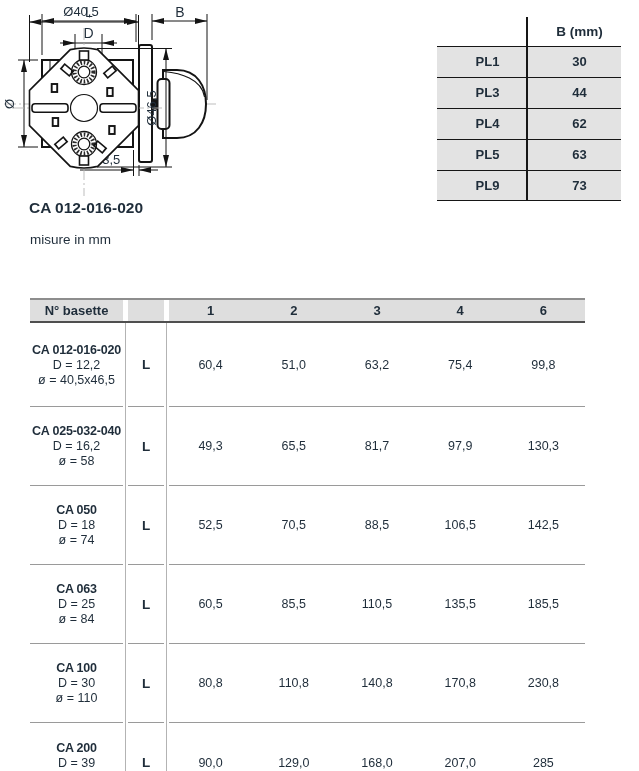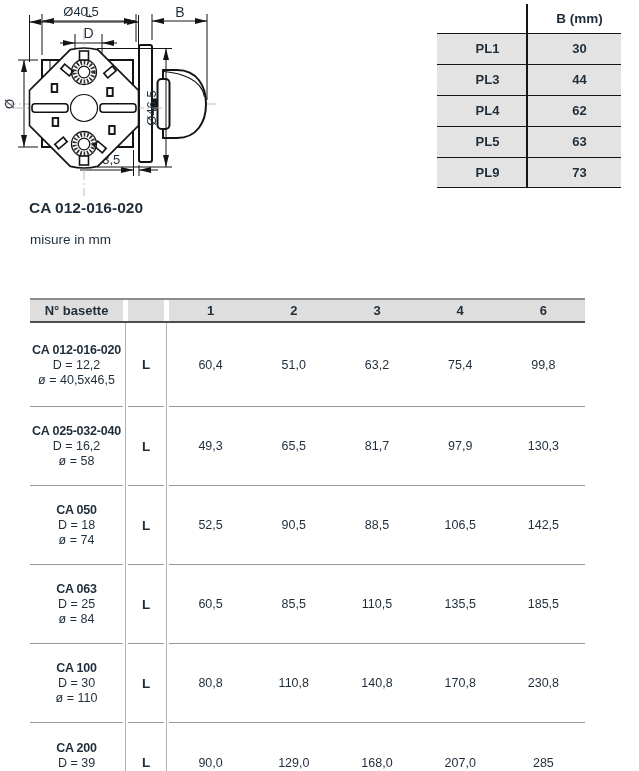--- a/index.html
+++ b/index.html
@@ -6,21 +6,21 @@
   body{width:639px;height:771px;position:relative;overflow:hidden;
        font-family:"Liberation Sans",sans-serif;color:#1f2d3a;}
   .page{position:absolute;inset:0;background:#fff;}
 
   svg text{font-family:"Liberation Sans",sans-serif;fill:#1f2d3a;}
   .drawing{position:absolute;}
   #side-view{left:0;top:2;}
   #front-view{left:232;top:0;}
 
   
-  .b-table{position:absolute;left:425px;top:4px;width:184px;padding-left:12px;}
+  .b-table{position:absolute;left:425px;top:17px;width:184px;padding-left:12px;}
   .bt-head{display:grid;grid-template-columns:101px 1fr;height:29px;align-items:center;}
   .bt-head span{text-align:center;font-weight:bold;font-size:13.5px;}
   .bt-body{border-bottom:1.5px solid #161616;}
   .bt-row{display:grid;grid-template-columns:101px 1fr;height:29.9px;
           align-items:center;background:#e3e3e3;border-top:1.5px solid #161616;}
   .bt-name,.bt-val{text-align:center;font-weight:bold;font-size:13px;}
   .bt-vline{position:absolute;left:101px;top:0;bottom:0;width:1.5px;background:#161616;}
 
   
   .units-note{position:absolute;left:30px;top:232px;font-weight:normal;font-size:13.5px;}
@@ -273,21 +273,21 @@
       <div class="mt-namecell">
         <div class="model">CA 050</div>
         <div class="dline">D = 18</div>
         <div class="dline">ø = 74</div>
       </div>
       <div class="mt-gut"></div>
       <div class="mt-lcell">L</div>
       <div class="mt-gut"></div>
       <div class="mt-vals">
         <span>52,5</span>
-        <span>90,5</span>
+        <span>70,5</span>
         <span>88,5</span>
         <span>106,5</span>
         <span>142,5</span>
       </div>
     </div>
 
     <div class="mt-grid mt-row" style="height:79px">
       <div class="mt-namecell">
         <div class="model">CA 063</div>
         <div class="dline">D = 25</div>

